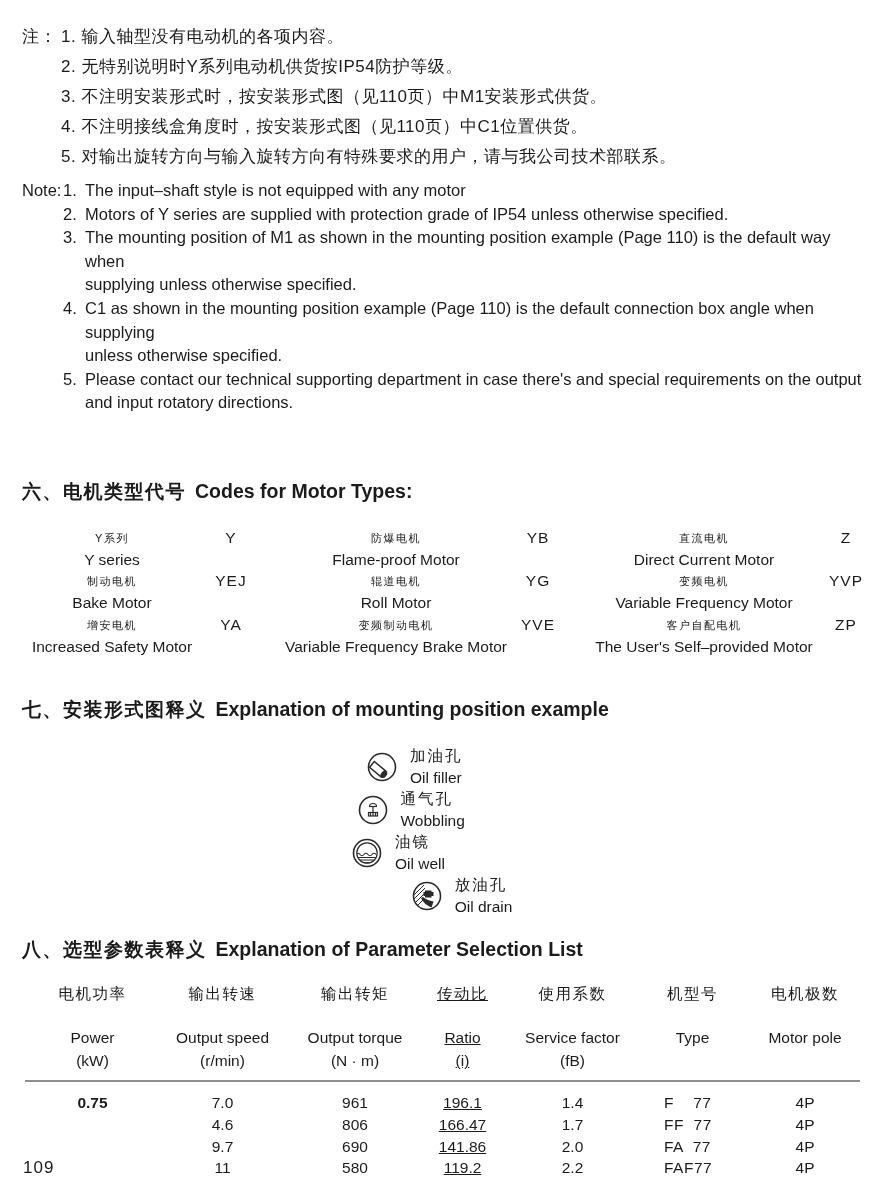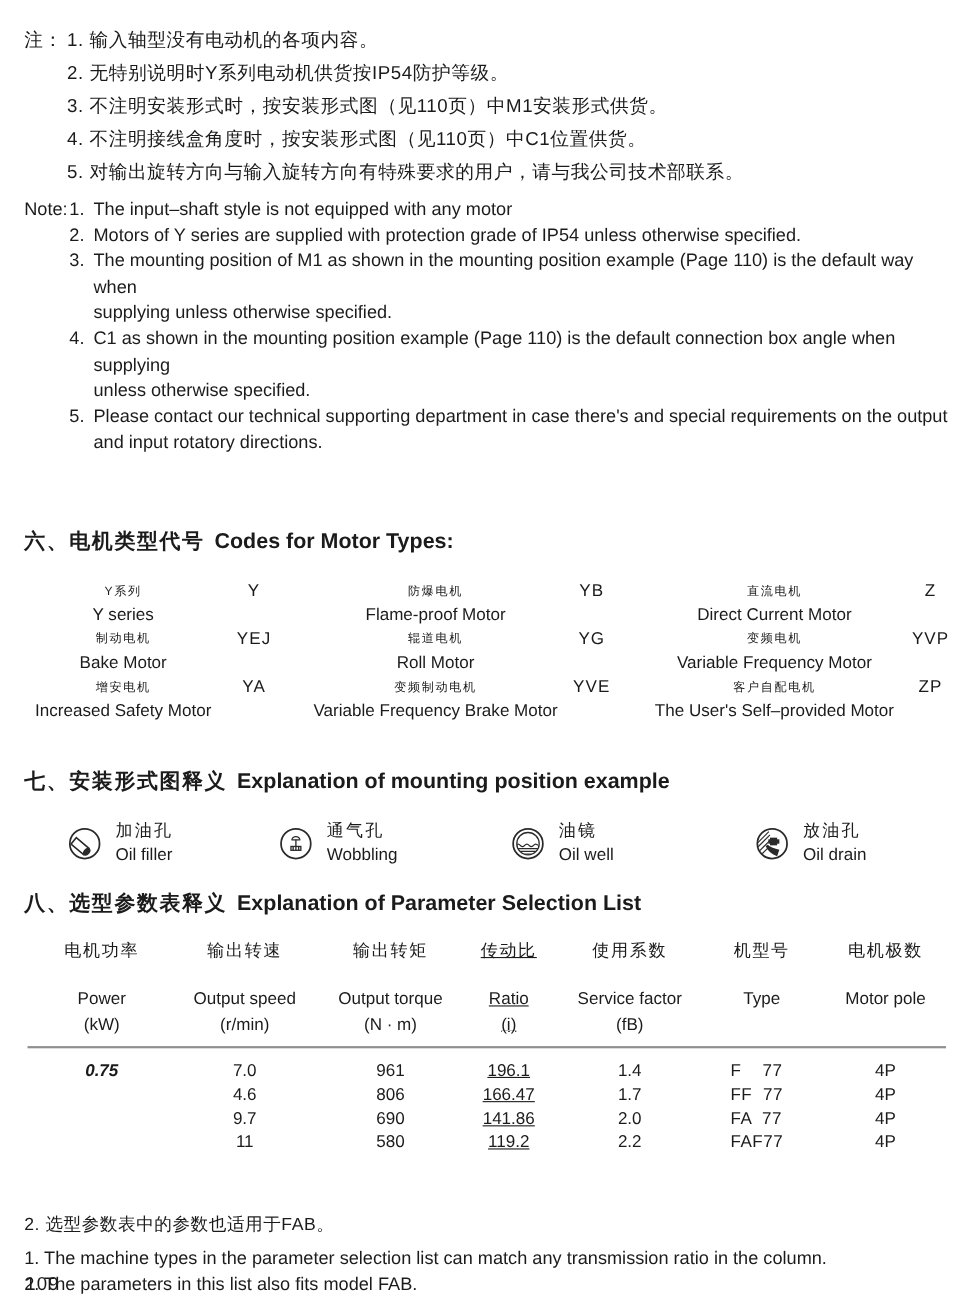--- a/index.html
+++ b/index.html
@@ -36,40 +36,40 @@
   .mt-names{text-align:center;}
   .mt-cn{font-size:11px;line-height:22px;letter-spacing:1.5px;}
   .mt-en{font-size:15.5px;line-height:21.5px;}
   .mt-code{font-size:15.5px;line-height:22px;text-align:center;letter-spacing:1px;}
   .c1 .mt-names{width:180px;} .c1 .mt-code{width:58px;}
   .c2 .mt-names{width:228px;} .c2 .mt-code{width:56px;}
   .c3 .mt-names{width:232px;} .c3 .mt-code{width:52px;}
   .c2{margin-left:22px;} .c3{margin-left:22px;}
 
   
-  .legend{display:flex;align-items:center;padding-left:38px;margin-top:22px;}
+  .legend{display:flex;align-items:center;padding-left:38px;margin-top:22px;flex-direction:column;}
   .legend-item{display:flex;align-items:center;flex:none;}
   .li1{width:192px;} .li2{width:211px;} .li3{width:222px;}
   .legend-icon{width:34px;height:34px;flex:none;margin-right:11px;}
   .legend-labels{font-size:15.5px;line-height:21.5px;}
   .legend-cn{letter-spacing:2px;}
 
   
   .pt{margin-top:19px;margin-left:3px;}
   .pt-header,.pt-row{display:flex;}
   .pt-cell{flex:none;text-align:center;box-sizing:border-box;}
   .w1{width:135px;} .w2{width:125px;} .w3{width:140px;} .w4{width:75px;text-decoration:underline;}
   .w5{width:145px;} .w6{width:95px;} .w7{width:130px;}
   .pt-cn{font-size:15.5px;line-height:24px;letter-spacing:1.5px;}
   .pt-en{font-size:15.5px;line-height:23px;margin-top:20px;}
   .pt-unit{font-size:15.5px;line-height:23px;}
   .pt-rule{width:835px;border:none;border-top:2px solid #8f8f8f;margin:8px 0 0 0;}
   .pt-body{margin-top:10px;}
   .pt-row{height:21.7px;font-size:15.5px;align-items:center;}
-  .pt-power{font-weight:bold;font-style:italic;}
+  .pt-power{font-weight:bold;}
   .pt-type{text-align:left;padding-left:19px;white-space:pre;letter-spacing:0.5px;}
 
   
   .bottom-notes{margin-top:52px;}
   .bn-cn{font-size:16px;line-height:24.5px;letter-spacing:0.5px;}
   .bn-en{font-size:16.5px;line-height:24.5px;margin-top:5px;}
 
   
   .page-num{position:absolute;left:23px;bottom:13px;font-size:17px;letter-spacing:1px;}
 

